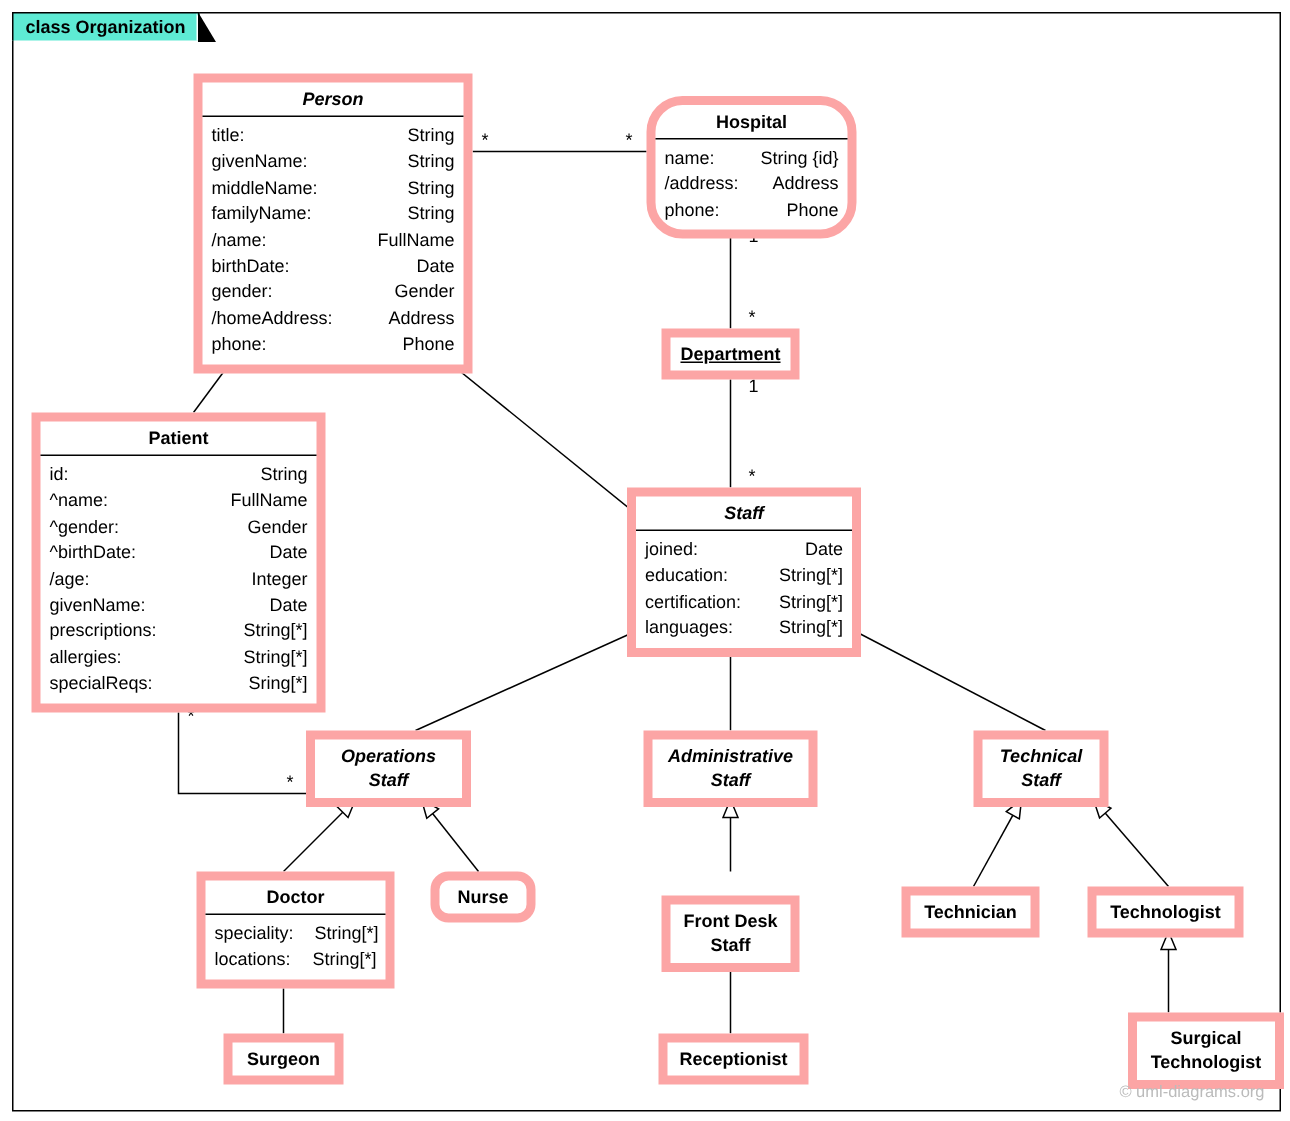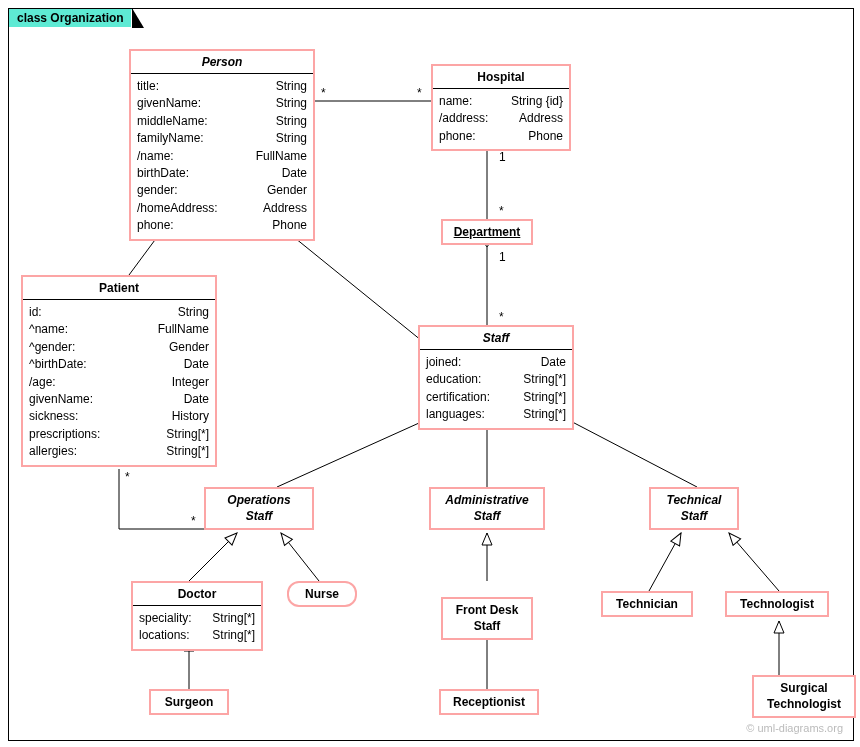--- a/index.html
+++ b/index.html
@@ -40,21 +40,21 @@
     position: absolute;
     right: -10px;
     top: 0px;
     width: 0;
     height: 0;
     border-top: 18px solid transparent;
     border-left: 11px solid #fff;
   }
   .class-box {
     position: absolute;
-    border: 2px solid #fca5a5;
+    border: 6px solid #fca5a5;
     background: #fff;
     box-sizing: border-box;
   }
   .class-name {
     text-align: center;
     font-style: italic;
     font-weight: bold;
     padding: 4px 6px;
     border-bottom: 1px solid #000;
   }
@@ -181,21 +181,21 @@
           <span class="name">/homeAddress:</span>
           <span>Address</span>
         </div>
       <div class="attr-row">
           <span class="name">phone:</span>
           <span>Phone</span>
         </div>
     </div>
   </div>
 
-  <div class="class-box" style="left:422px; top:55px; width:140px;">
+  <div class="class-box" style="left:422px; top:55px; width:140px;border-radius:24px;">
     <div class="class-name plain">Hospital</div>
     <div class="attrs">
       <div class="attr-row">
           <span class="name">name:</span>
           <span>String {id}</span>
         </div>
       <div class="attr-row">
           <span class="name">/address:</span>
           <span>Address</span>
         </div>
@@ -231,30 +231,30 @@
         </div>
       <div class="attr-row">
           <span class="name">/age:</span>
           <span>Integer</span>
         </div>
       <div class="attr-row">
           <span class="name">givenName:</span>
           <span>Date</span>
         </div>
       <div class="attr-row">
-          <span class="name">sickness:</span>
-          <span>History</span>
-        </div>
-      <div class="attr-row">
           <span class="name">prescriptions:</span>
           <span>String[*]</span>
         </div>
       <div class="attr-row">
           <span class="name">allergies:</span>
           <span>String[*]</span>
+        </div>
+      <div class="attr-row">
+          <span class="name">specialReqs:</span>
+          <span>Sring[*]</span>
         </div>
     </div>
   </div>
 
   <div class="class-box" style="left:409px; top:316px; width:156px;">
     <div class="class-name">Staff</div>
     <div class="attrs">
       <div class="attr-row">
           <span class="name">joined:</span>
           <span>Date</span>

